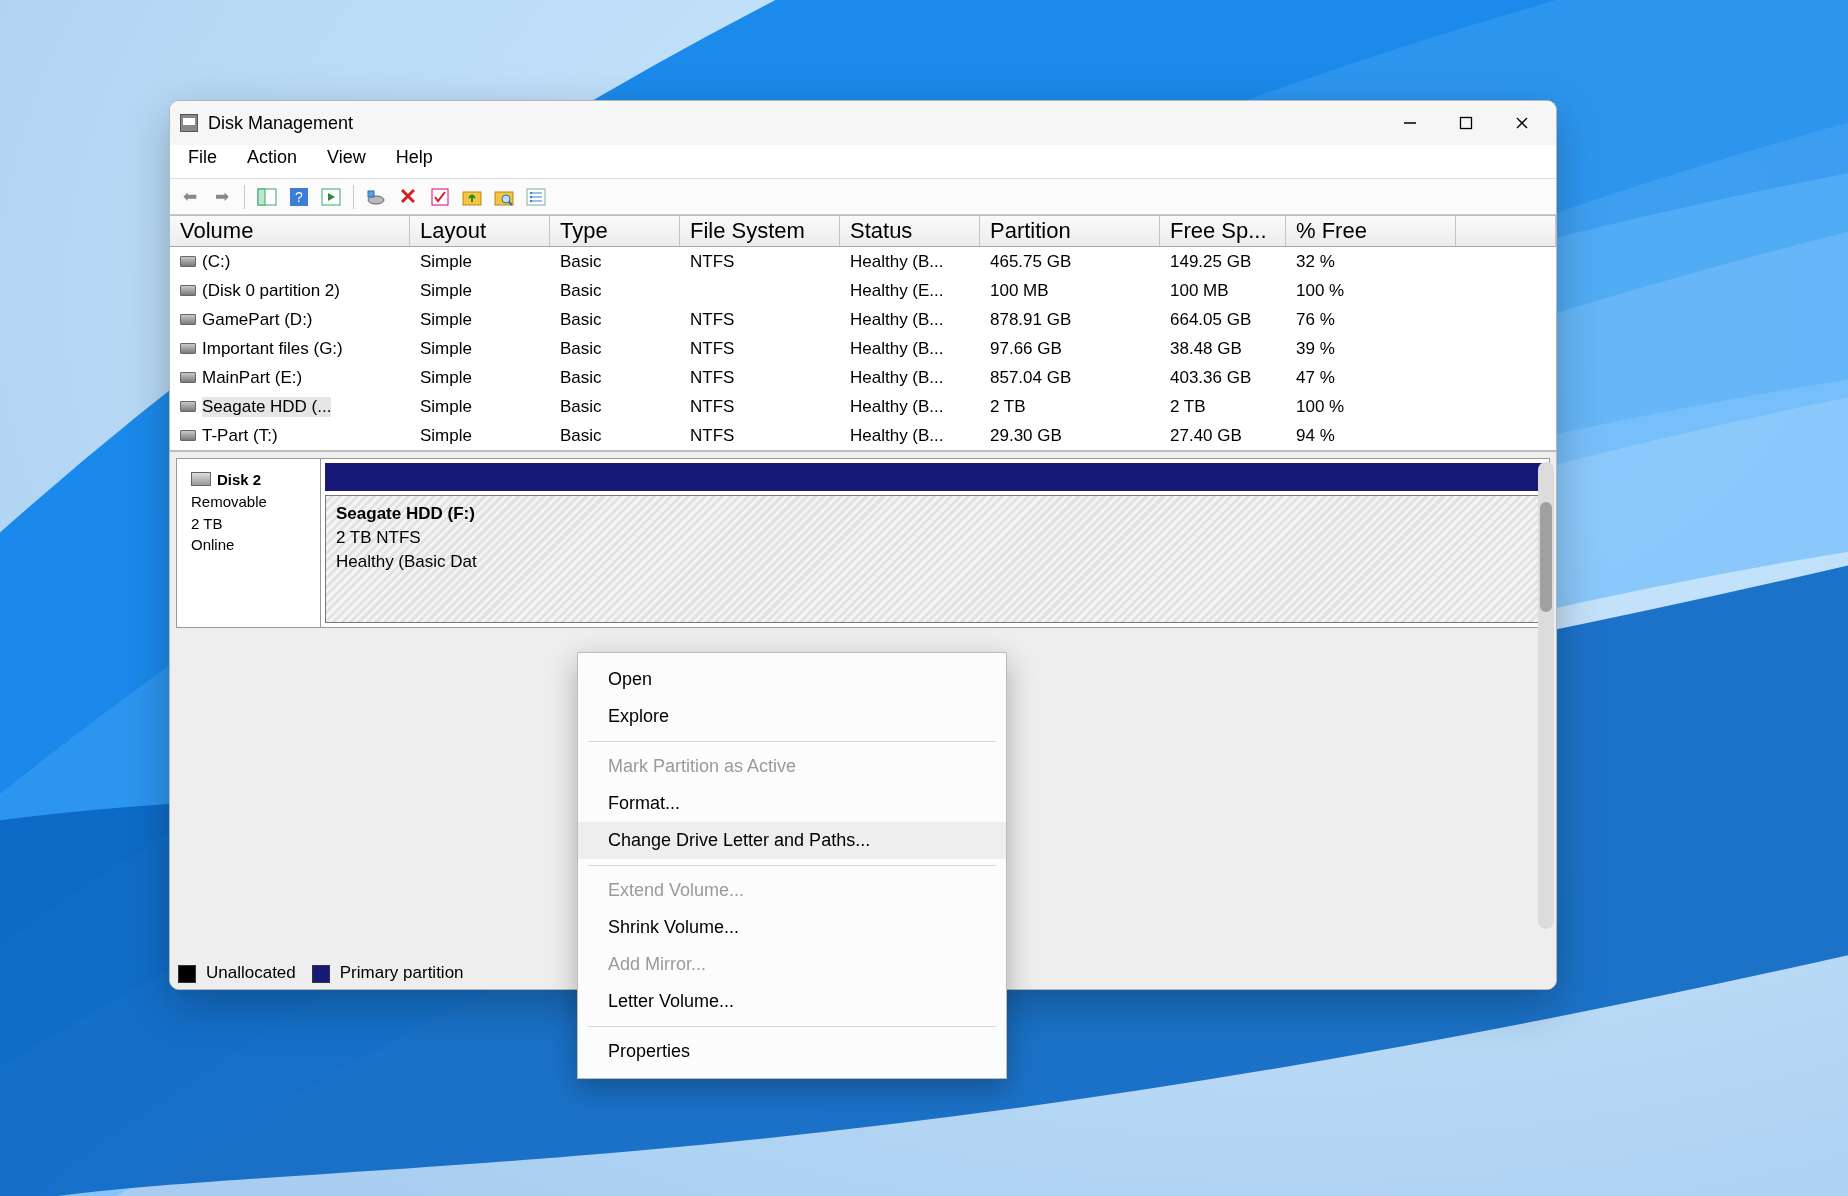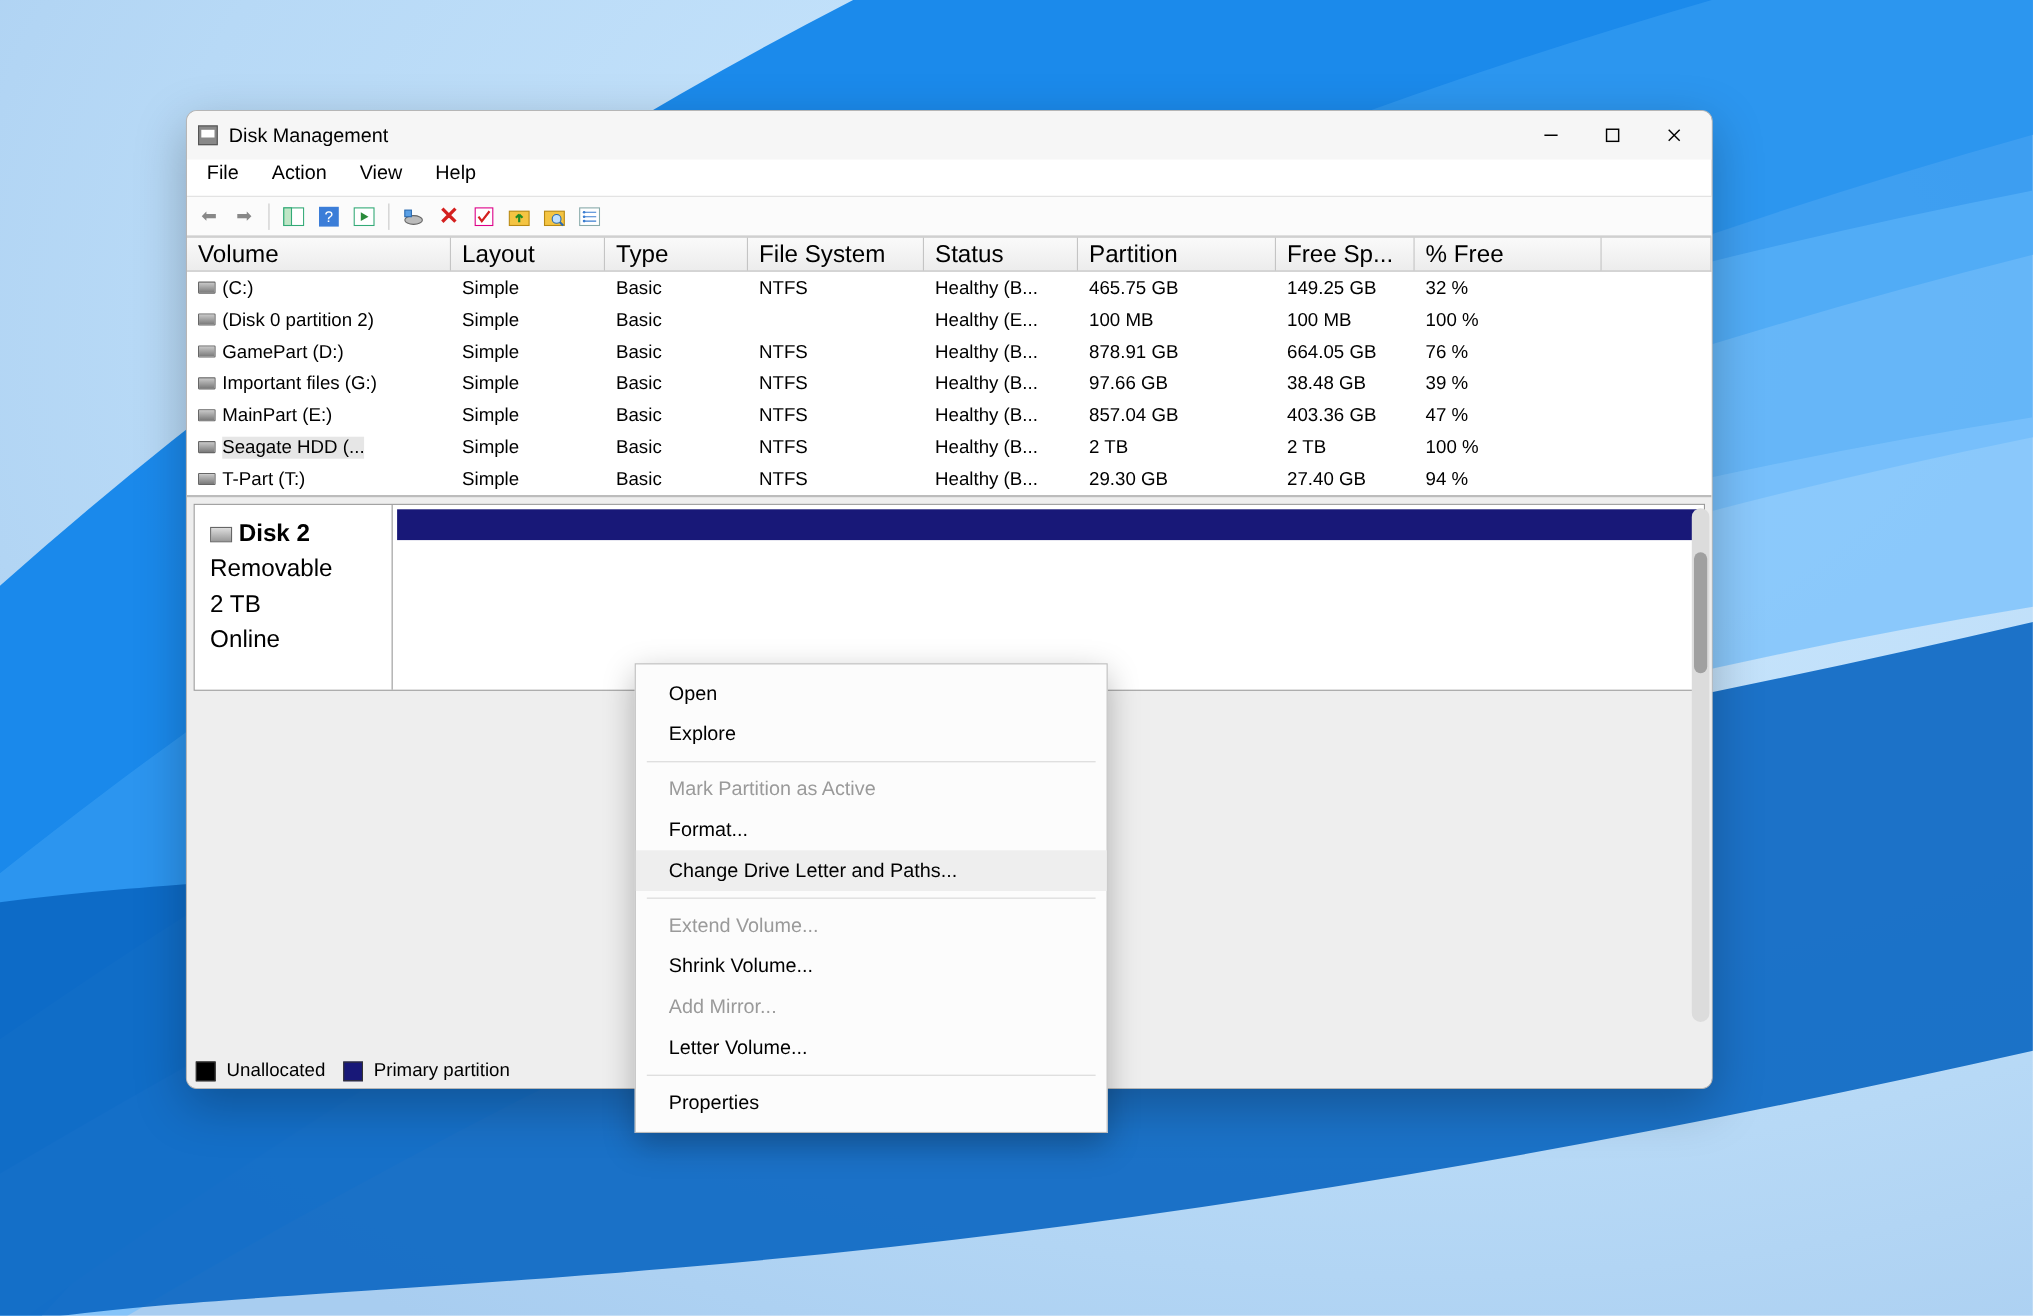--- a/index.html
+++ b/index.html
@@ -48,38 +48,38 @@
   .w3{width:130px;padding-left:10px}
   .w4{width:160px;padding-left:10px}
   .w5{width:140px;padding-left:10px}
   .w6{width:180px;padding-left:10px}
   .w7{width:126px;padding-left:10px}
   .w8{width:170px;padding-left:10px}
   .w9{flex:1}
 
   .graphwrap{flex:1;background:#eee;border-top:2px solid #bcbcbc;position:relative;padding:6px}
   .graph{display:flex;height:170px;border:1px solid #999;background:#fff}
-  .ginfo{width:180px;padding:10px 14px;border-right:1px solid #999;font-size:22px;line-height:1.45}
+  .ginfo{width:144px;padding:10px 14px;border-right:1px solid #999;font-size:15px;line-height:1.45}
   .ginfo .dname{font-weight:700}
   .ginfo .dskic{display:inline-block;width:20px;height:14px;background:linear-gradient(#ddd,#999);border:1px solid #666;margin-right:6px;vertical-align:-1px}
 
   .gmain{flex:1;position:relative;padding:4px}
   .gbar{height:28px;background:var(--navy)}
   .gbox{position:absolute;left:4px;right:4px;top:36px;bottom:4px;border:1px solid #777;
         padding:6px 10px;font-size:17px;line-height:1.4;
         background:repeating-linear-gradient(135deg,#f4f4f4 0 3px,#e2e2e2 3px 6px)}
   .gbox .pname{font-weight:700}
 
   .scrollbar{position:absolute;right:2px;top:10px;bottom:60px;width:16px;background:#dcdcdc;border-radius:8px}
   .thumb{position:absolute;left:2px;right:2px;top:40px;height:110px;background:#a0a0a0;border-radius:6px}
 
   .legend{position:absolute;left:8px;bottom:6px;display:flex;align-items:flex-end;gap:10px;font-size:17px}
   .sw{width:18px;height:18px;display:inline-block;border:1px solid #333}
 
-  .ctx{position:absolute;left:577px;top:603px;width:430px;background:#fcfcfc;border:1px solid #bcbcbc;
+  .ctx{position:absolute;left:577px;top:652px;width:430px;background:#fcfcfc;border:1px solid #bcbcbc;
        box-shadow:0 10px 28px rgba(0,0,0,.28);padding:8px 0;z-index:5;font-size:18px}
   .ci{padding:8px 30px;white-space:nowrap}
   .ci.dis{color:var(--menu-dis)}
   .ci.hov{background:var(--hover)}
   .divl{height:1px;background:#d8d8d8;margin:6px 10px}
 </style>
 </head>
 <body>
 
 <div class="bg">
@@ -303,20 +303,25 @@
   <div class="graphwrap">
     <div class="graph">
       <div class="ginfo">
         <div><span class="dskic"></span><span class="dname">Disk 2</span></div>
         <div>Removable</div>
         <div>2 TB</div>
         <div>Online</div>
       </div>
       <div class="gmain">
         <div class="gbar"></div>
+        <div class="gbox">
+          <div class="pname">Seagate HDD  (F:)</div>
+          <div>2 TB NTFS</div>
+          <div>Healthy (Basic Dat</div>
+        </div>
       </div>
     </div>
 
     <div class="scrollbar">
       <div class="thumb"></div>
     </div>
 
     <div class="legend">
       <span class="sw" style="background:#000"></span>
       <span>Unallocated</span>

